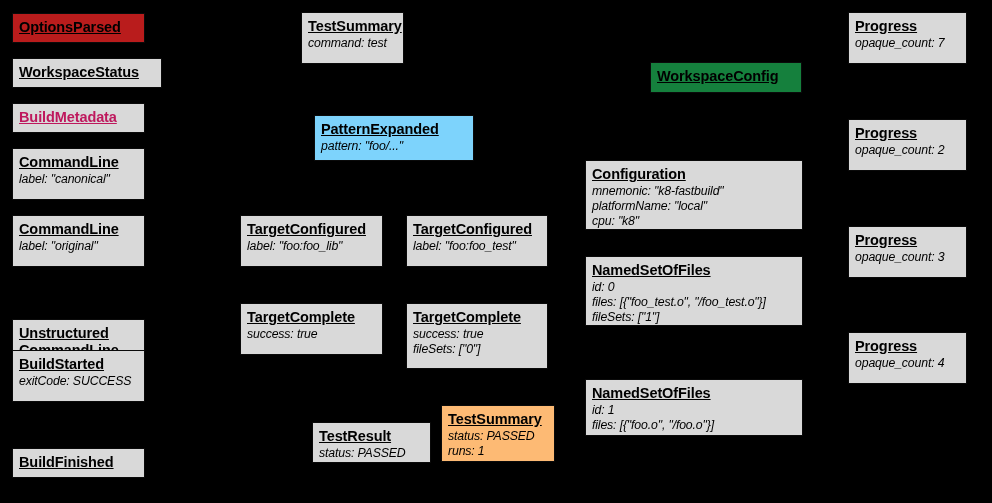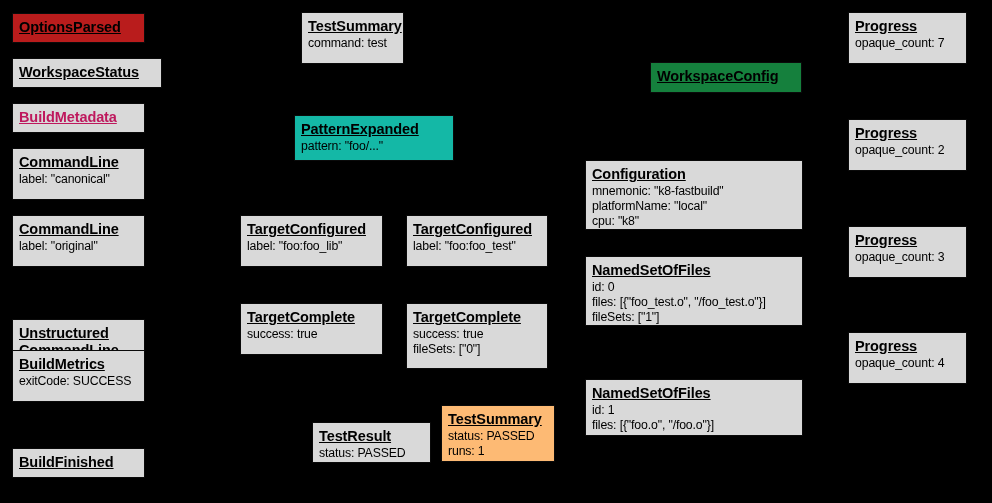--- a/index.html
+++ b/index.html
@@ -35,20 +35,21 @@
     white-space: normal;
   }
   .node-attrs {
     margin-top: 1px;
   }
   .attr {
     font-size: 12.3px;
     line-height: 15px;
     white-space: nowrap;
     letter-spacing: -0.15px;
+    font-style: italic;
   }
 </style>
 </head>
 <body>
 
 <div id="canvas" style="background: rgb(0, 0, 0);">
     <div class="node" style="left: 12px; top: 13px; width: 133px; height: 30px; background: #b91c1c; border-color: rgb(10, 10, 10); color: rgb(0, 0, 0);">
       <div class="node-title">OptionsParsed</div>
     </div>
     <div class="node" style="left: 12px; top: 58px; width: 150px; height: 30px; background: rgb(217, 217, 217); border-color: rgb(10, 10, 10); color: rgb(0, 0, 0);">
@@ -66,35 +67,35 @@
     <div class="node" style="left: 12px; top: 215px; width: 133px; height: 52px; background: rgb(217, 217, 217); border-color: rgb(10, 10, 10); color: rgb(0, 0, 0);">
       <div class="node-title">CommandLine</div>
       <div class="node-attrs">
         <div class="attr">label: "original"</div>
       </div>
     </div>
     <div class="node" style="left: 12px; top: 283px; width: 133px; height: 53px; background: rgb(217, 217, 217); border-color: rgb(10, 10, 10); color: rgb(0, 0, 0); margin-top: 36px;">
       <div class="node-title two-line">Unstructured CommandLine</div>
     </div>
     <div class="node" style="left: 12px; top: 350px; width: 133px; height: 52px; background: rgb(217, 217, 217); border-color: rgb(10, 10, 10); color: rgb(0, 0, 0);">
-      <div class="node-title">BuildMetrics</div>
+      <div class="node-title">BuildStarted</div>
       <div class="node-attrs">
         <div class="attr">exitCode: SUCCESS</div>
       </div>
     </div>
     <div class="node" style="left: 12px; top: 448px; width: 133px; height: 30px; background: rgb(217, 217, 217); border-color: rgb(10, 10, 10); color: rgb(0, 0, 0);">
       <div class="node-title">BuildFinished</div>
     </div>
     <div class="node" style="left: 301px; top: 12px; width: 103px; height: 52px; background: rgb(217, 217, 217); border-color: rgb(10, 10, 10); color: rgb(0, 0, 0);">
       <div class="node-title">TestSummary</div>
       <div class="node-attrs">
         <div class="attr">command: test</div>
       </div>
     </div>
-    <div class="node" style="left: 294px; top: 115px; width: 160px; height: 46px; background: #14b8a6; border-color: rgb(10, 10, 10); color: rgb(0, 0, 0);">
+    <div class="node" style="left: 314px; top: 115px; width: 160px; height: 46px; background: #7dd3fc; border-color: rgb(10, 10, 10); color: rgb(0, 0, 0);">
       <div class="node-title">PatternExpanded</div>
       <div class="node-attrs">
         <div class="attr">pattern: "foo/..."</div>
       </div>
     </div>
     <div class="node" style="left: 240px; top: 215px; width: 143px; height: 52px; background: rgb(217, 217, 217); border-color: rgb(10, 10, 10); color: rgb(0, 0, 0);">
       <div class="node-title">TargetConfigured</div>
       <div class="node-attrs">
         <div class="attr">label: "foo:foo_lib"</div>
       </div>

